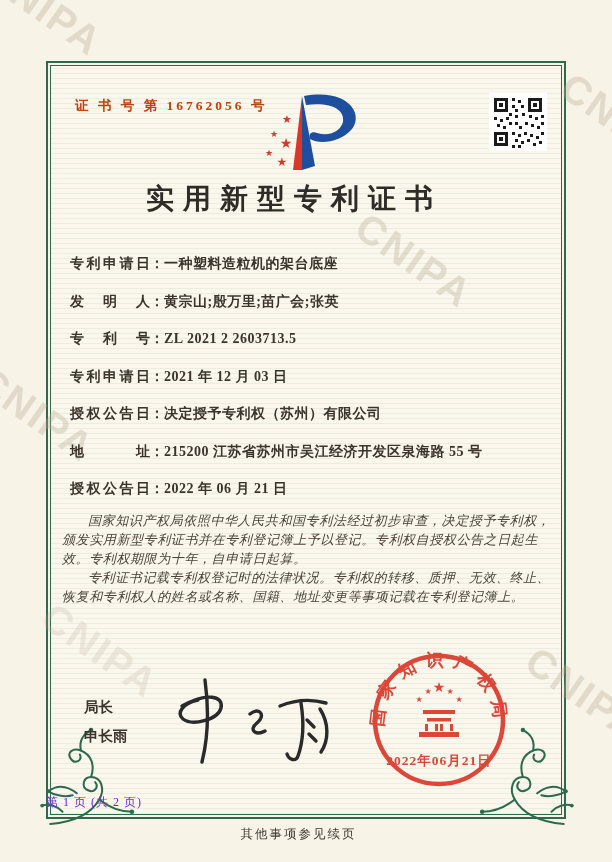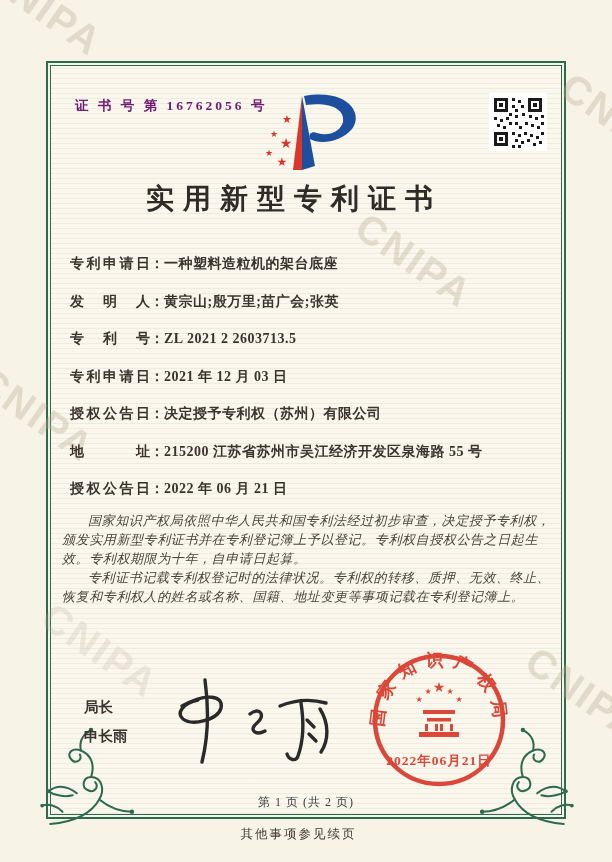--- a/index.html
+++ b/index.html
@@ -9,39 +9,39 @@
       color:rgba(184,172,150,0.35);transform:rotate(35deg);letter-spacing:2px;
       z-index:2;white-space:nowrap;pointer-events:none;}
   .frame-outer{position:absolute;left:46px;top:61px;width:516px;height:754px;
       border:2.5px solid #2e6b4e;z-index:1;}
   .frame-inner{position:absolute;left:2px;top:2px;right:2px;bottom:2px;
       border:1px solid #2e6b4e;
       background-color:#fbf7ed;
       background-image:repeating-linear-gradient(0deg,rgba(106,150,120,0.10) 0px,rgba(106,150,120,0.10) 1px,transparent 1px,transparent 5px);}
   .flourish{position:absolute;z-index:4;}
   .cert-no{position:absolute;left:75px;top:97px;font-size:13.5px;letter-spacing:3px;
-      font-weight:600;z-index:5;color:#701a75;}
+      font-weight:600;z-index:5;color:#c2410c;}
   .logo{position:absolute;left:252px;top:80px;z-index:5;}
   .qr{position:absolute;left:489px;top:93px;z-index:5;}
   .title{position:absolute;left:46px;top:180px;width:496px;text-align:center;
       font-size:28px;font-weight:bold;letter-spacing:9px;color:#2f2c28;z-index:5;}
   .frow{position:absolute;left:70px;z-index:5;font-size:14px;font-weight:600;
       white-space:nowrap;color:#3a342c;}
   .flabel{display:inline-block;width:80px;text-align:justify;text-align-last:justify;}
   .fcolon{display:inline-block;width:14px;}
   .fvalue{letter-spacing:0.5px;text-align:center;}
   .grant-no{position:absolute;left:248px;top:0;}
   .paras{position:absolute;left:62px;top:511px;width:492px;z-index:5;
       font-size:13px;line-height:19px;color:#4a443b;font-style:italic;letter-spacing:0.6px;}
   .paras p{margin:0;text-indent:2em;}
   .signer{position:absolute;left:84px;z-index:5;font-size:14.5px;font-weight:600;color:#3a342c;}
   .signature{position:absolute;left:152px;top:672px;z-index:5;}
   .seal{position:absolute;left:369px;top:650px;z-index:6;opacity:0.93;}
-  .page-footer{position:absolute;left:46px;top:794px;width:520px;text-align:center;
-      font-size:12px;z-index:5;color:#404040;letter-spacing:1px;}
+  .page-footer{position:absolute;left:46px;top:794px;width:520px;text-align:left;
+      font-size:12px;z-index:5;color:#6d28d9;letter-spacing:1px;}
   .cont-note{position:absolute;left:0;top:826px;width:597px;text-align:center;
       font-size:12.5px;z-index:5;color:#3d3831;letter-spacing:2px;}
 </style>
 </head>
 <body>
 
 <div class="wm" style="left:-22px;top:-14px;">CNIPA</div>
 <div class="wm" style="left:553px;top:98px;">CNIPA</div>
 <div class="wm" style="left:348px;top:238px;">CNIPA</div>
 <div class="wm" style="left:-30px;top:392px;">CNIPA</div>

